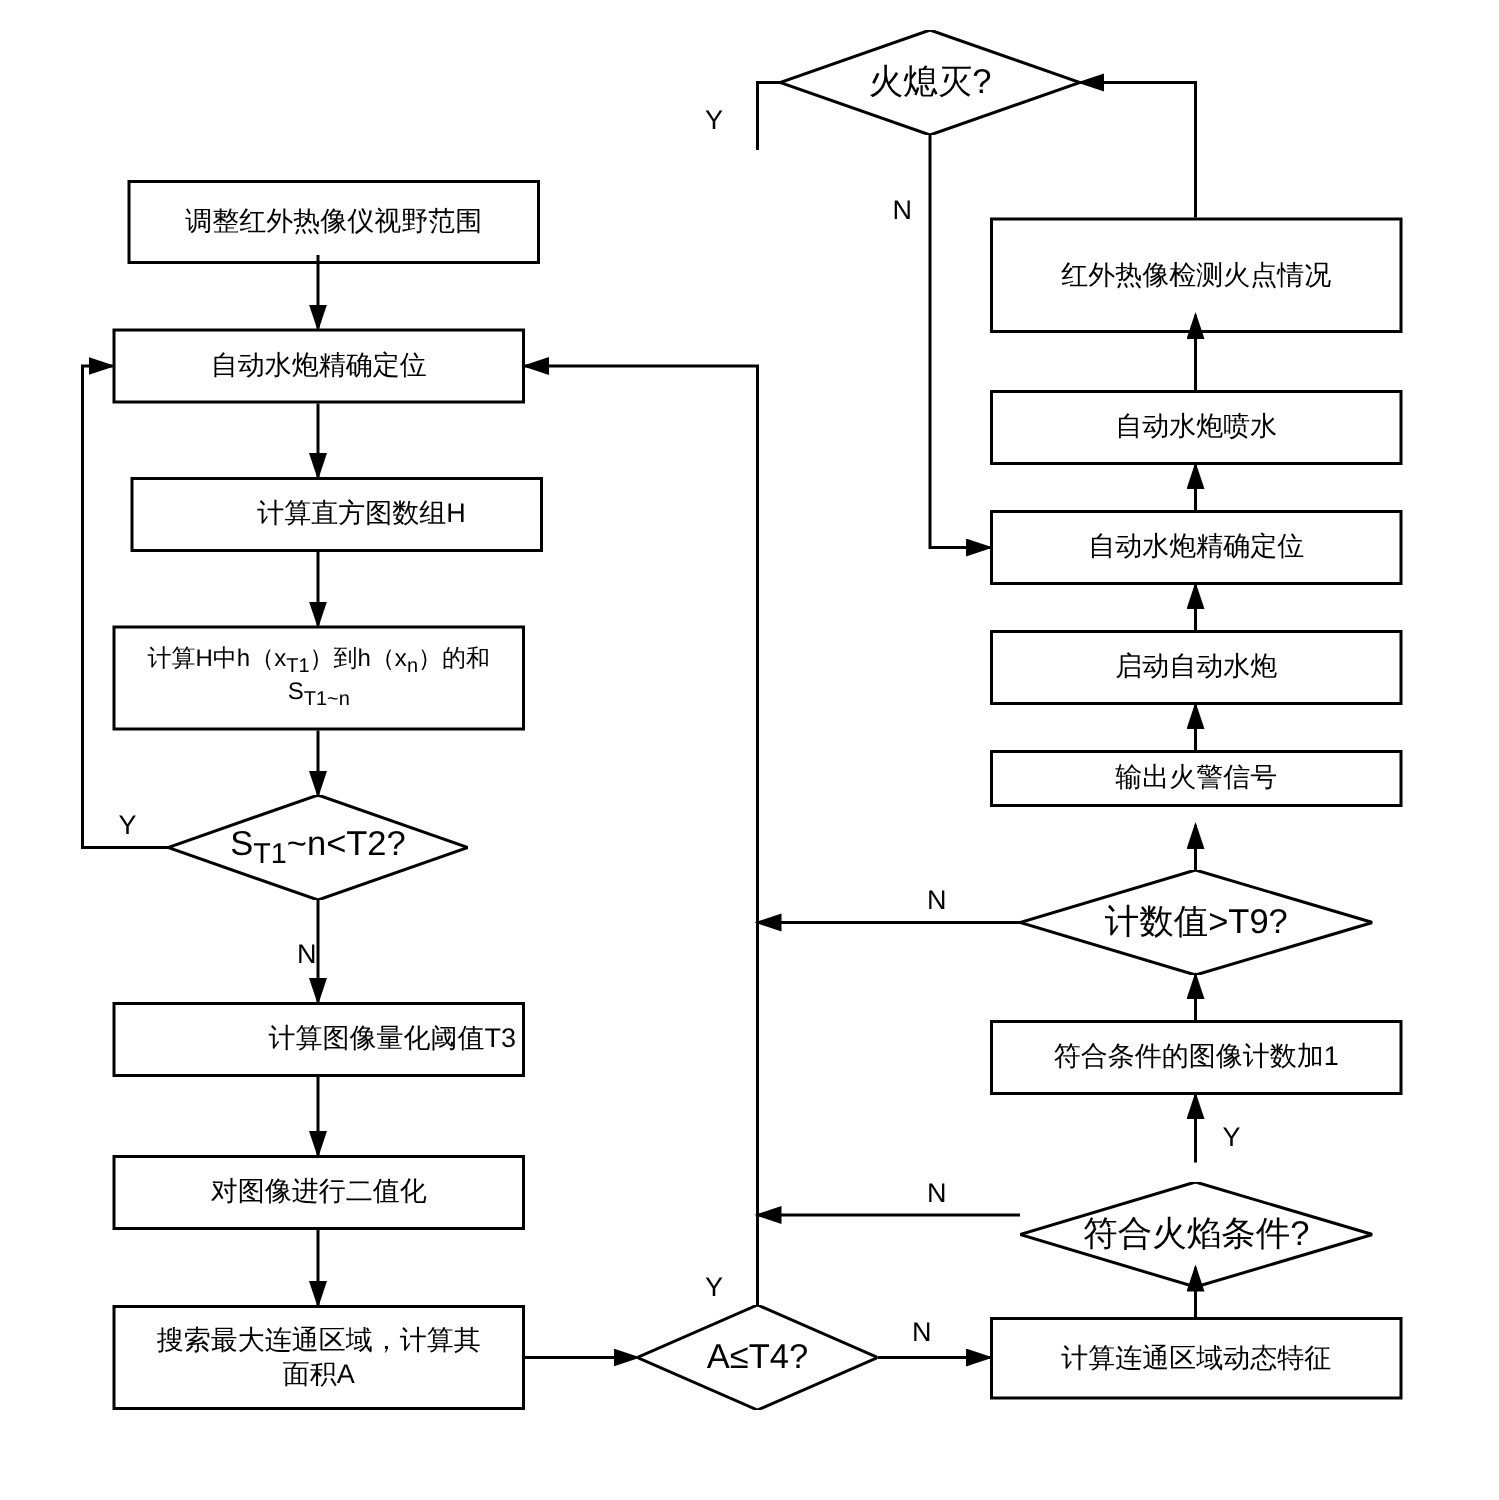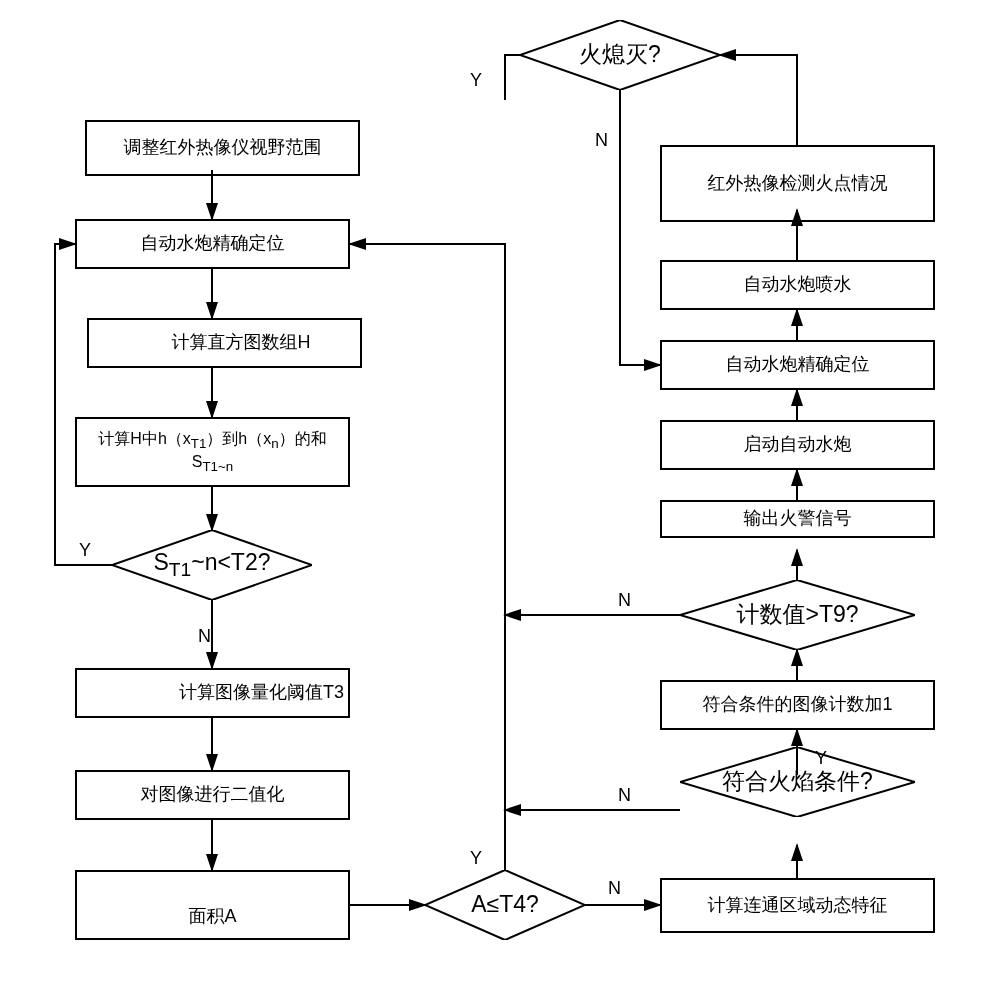--- a/index.html
+++ b/index.html
@@ -84,21 +84,21 @@
 <div class="box" style="left:75px; top:668px; width:275px; height:50px;justify-content:flex-end;">
   <span>计算图像量化阈值T3</span>
 </div>
 
 <div class="box" style="left:75px; top:770px; width:275px; height:50px;text-align:center;">
   <span>对图像进行二值化</span>
 </div>
 
 <div class="box" style="left:75px; top:870px; width:275px; height:70px;">
   <div>
-    <br>
+    <span>搜索最大连通区域，计算其</span><br>
     <span>面积A</span>
   </div>
 </div>
 
 <div class="diamond" style="left:425px; top:870px; width:160px; height:70px;">
   <svg width="160" height="70">
       <polygon points="80,0 160,35 80,70 0,35" fill="#fff" stroke="#000" stroke-width="2"></polygon>
     </svg>
   <div class="diamond-text">
       <span>A≤T4?</span>
@@ -111,21 +111,21 @@
     </svg>
   <div class="diamond-text">
       <span>火熄灭?</span>
     </div>
 </div>
 
 <div class="box" style="left:660px; top:878px; width:275px; height:55px;">
   <span>计算连通区域动态特征</span>
 </div>
 
-<div class="diamond" style="left:680px; top:747px; width:235px; height:70px;">
+<div class="diamond" style="left:680px; top:788px; width:235px; height:70px;">
   <svg width="235" height="70">
       <polygon points="117,0 235,35 117,70 0,35" fill="#fff" stroke="#000" stroke-width="2"></polygon>
     </svg>
   <div class="diamond-text">
       <span>符合火焰条件?</span>
     </div>
 </div>
 
 <div class="box" style="left:660px; top:680px; width:275px; height:50px;">
   <span>符合条件的图像计数加1</span>

